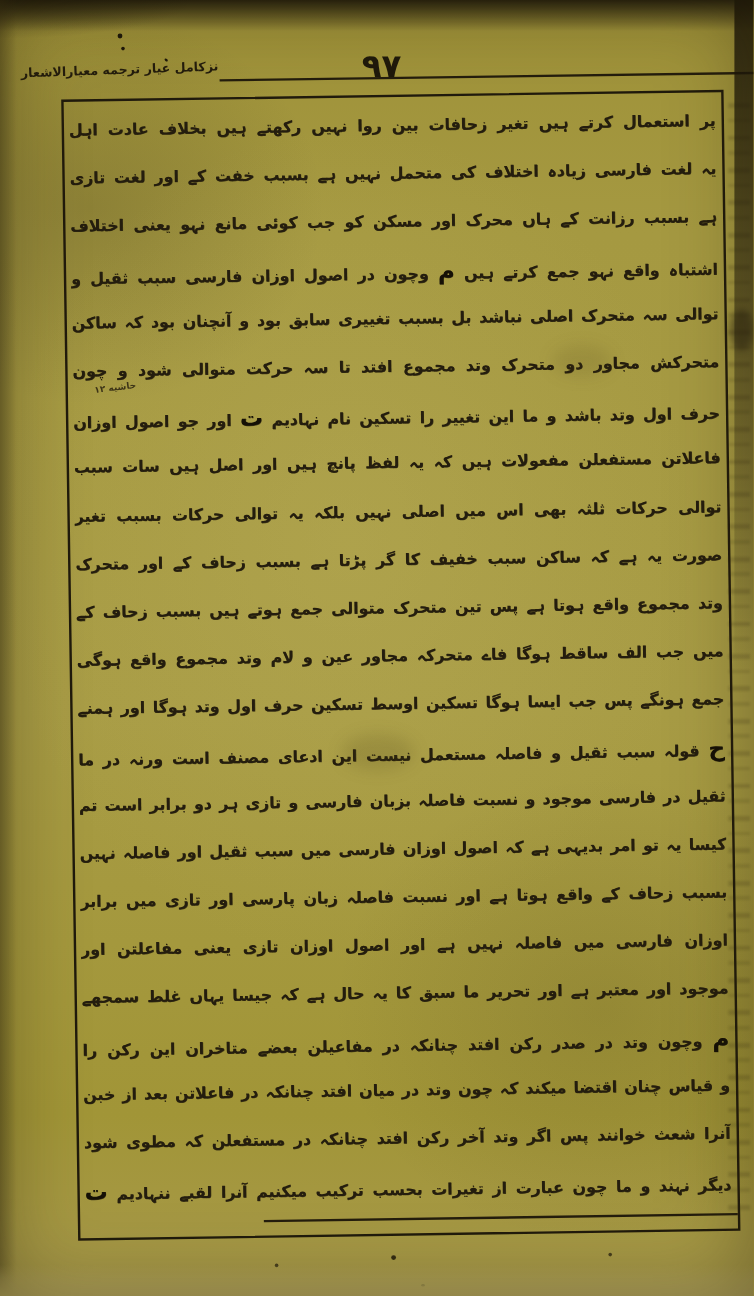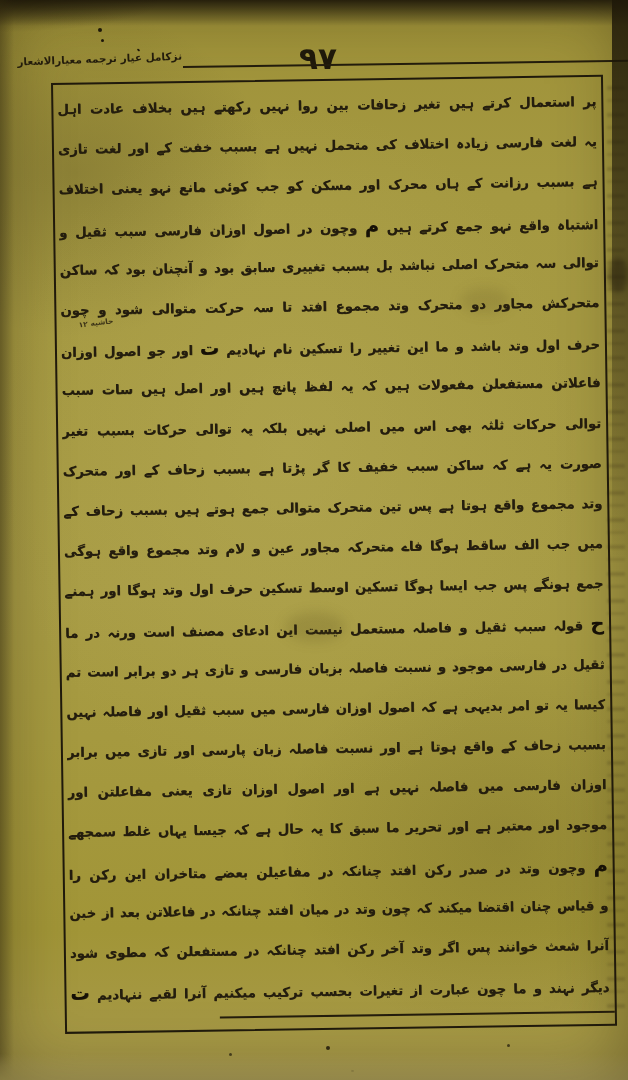--- a/index.html
+++ b/index.html
@@ -37,21 +37,21 @@
   .ghost-margin{position:absolute;right:3px;top:86px;width:18px;height:930px;
     background:repeating-linear-gradient(180deg,
       rgba(45,37,15,.22) 0 4px, rgba(45,37,15,0) 4px 13px,
       rgba(45,37,15,.15) 13px 16px, rgba(45,37,15,0) 16px 27px);
     filter:blur(.8px);opacity:.8;}
   
   .running-title{position:absolute;left:50px;top:52px;width:132px;
     direction:rtl;white-space:nowrap;font-size:10.5px;font-weight:bold;
     color:#241d0d;letter-spacing:-.3px;transform:rotate(-2deg);}
   .page-number{position:absolute;left:288px;top:40px;width:60px;text-align:center;
-    font-size:31px;font-weight:bold;color:#1f190b;letter-spacing:2px;}
+    font-size:27px;font-weight:bold;color:#1f190b;letter-spacing:2px;}
   .header-rule{position:absolute;left:183px;top:66px;width:445px;height:2.4px;
     background:#241d0d;transform:rotate(-0.8deg);transform-origin:left center;}
   
   .frame{position:absolute;left:51px;top:83px;width:552px;height:951px;
     border:2.6px solid #201a0c;transform:rotate(-0.85deg);transform-origin:left top;
     box-sizing:border-box;}
   .lines{position:absolute;left:4px;right:5px;top:5px;}
   .tline{
     direction:rtl;height:40.2px;line-height:40.2px;overflow:hidden;
     text-align:justify;text-align-last:justify;

